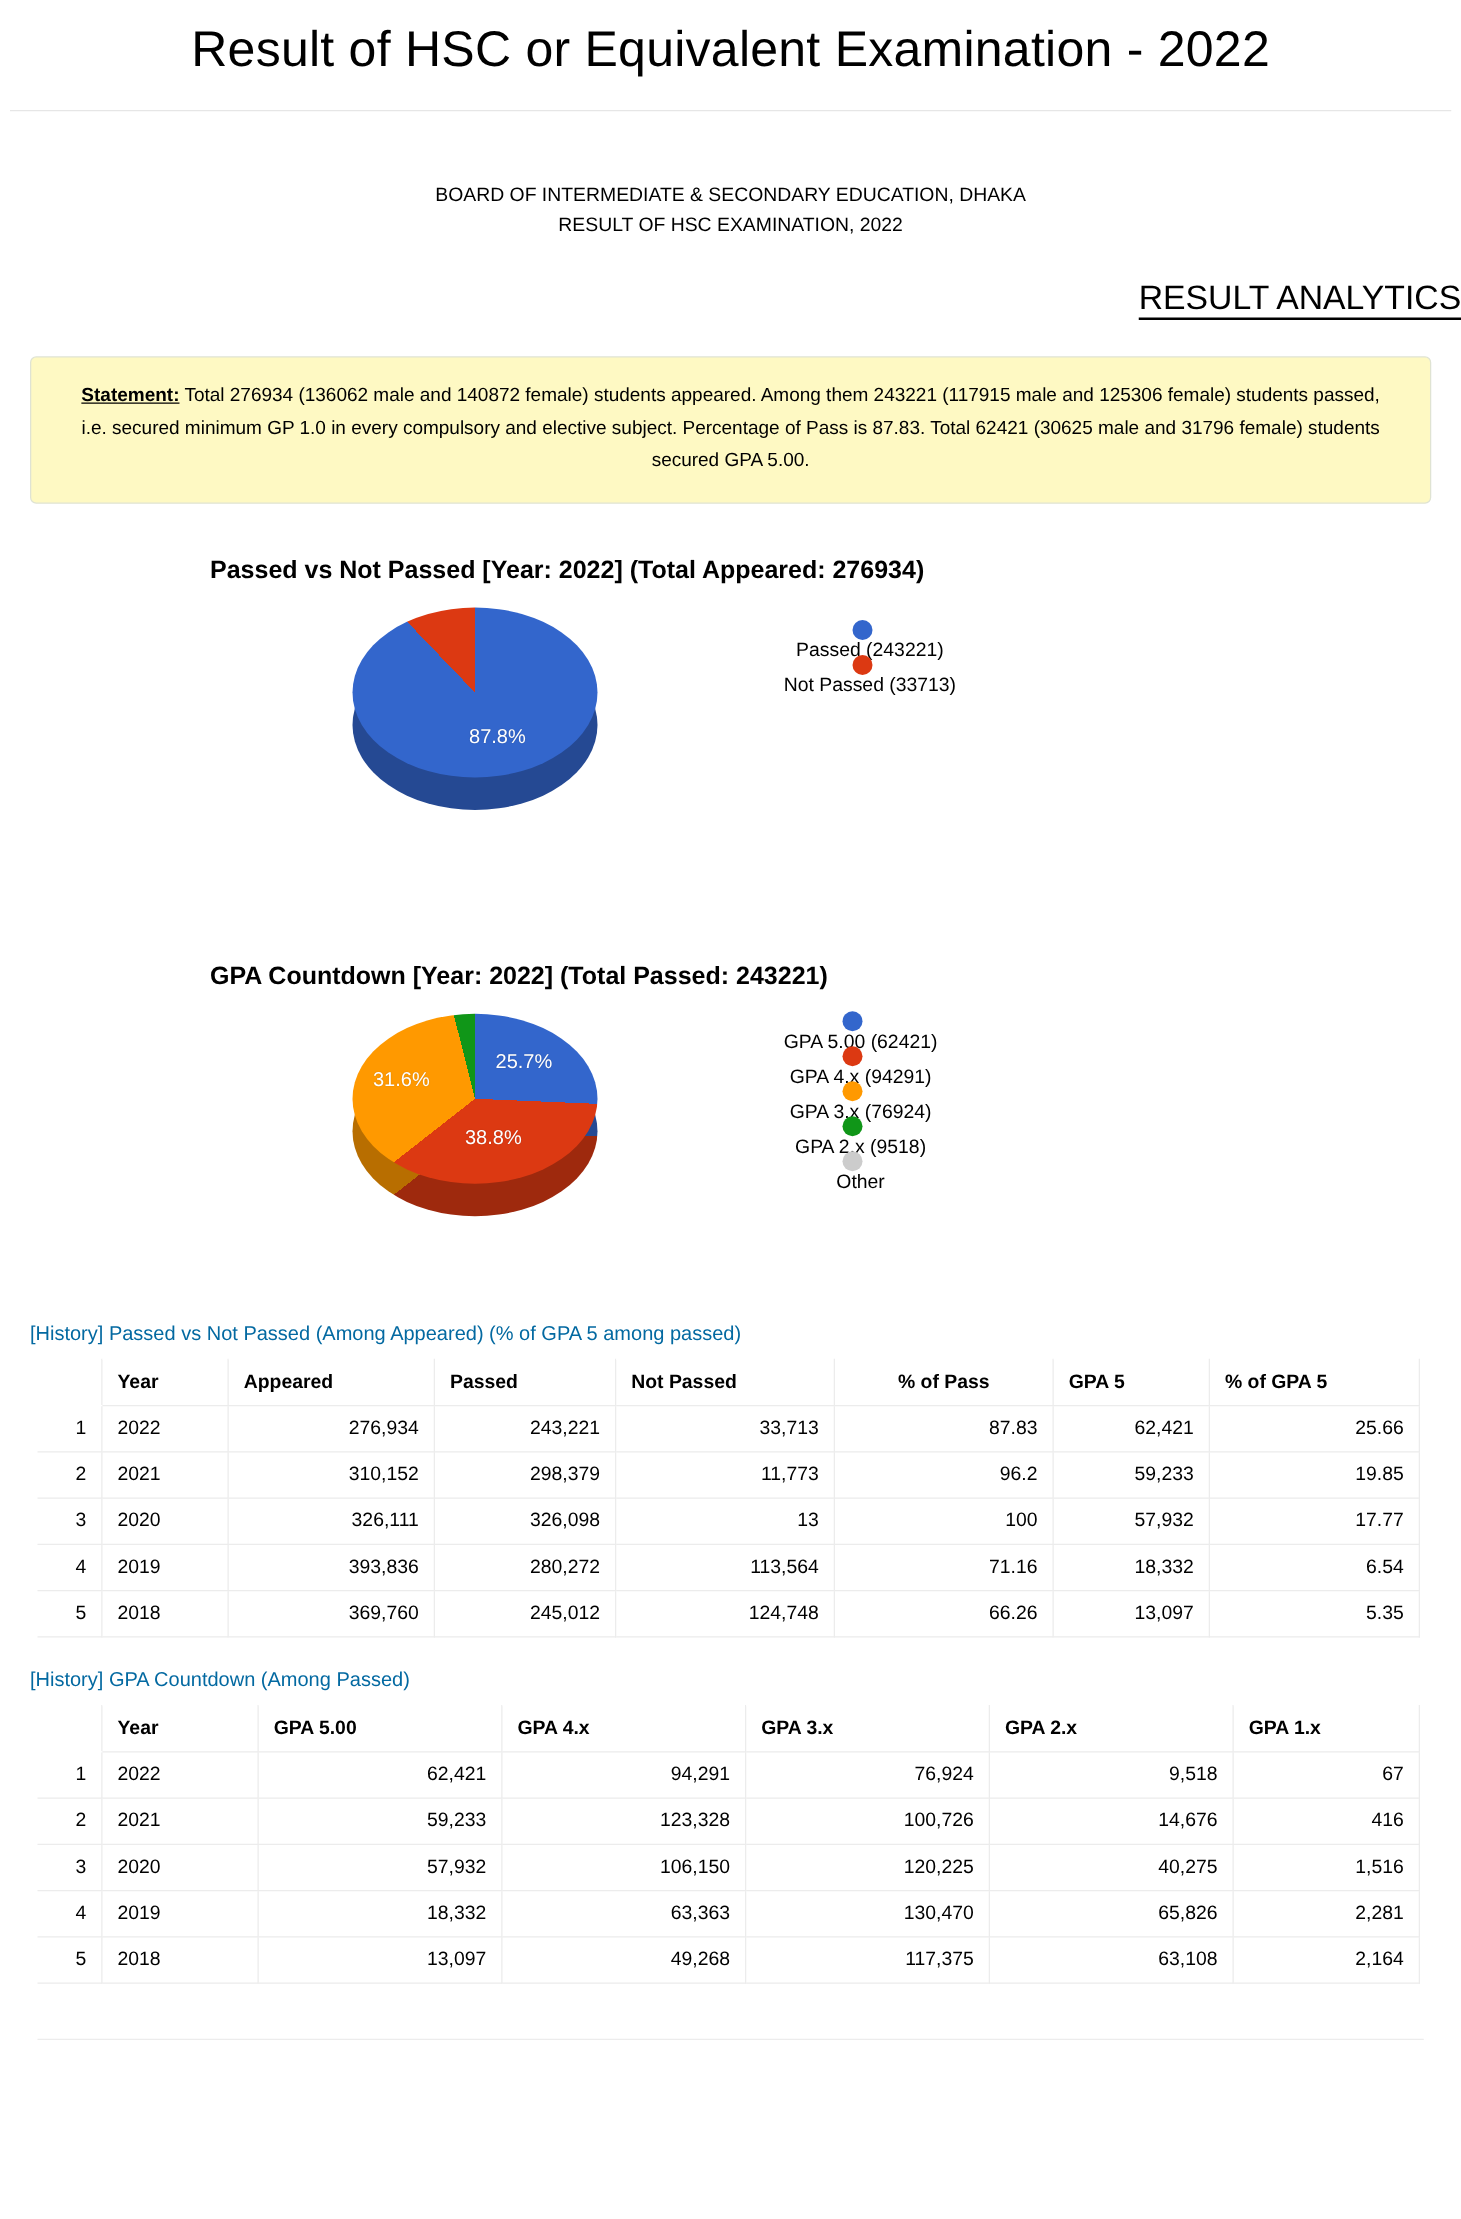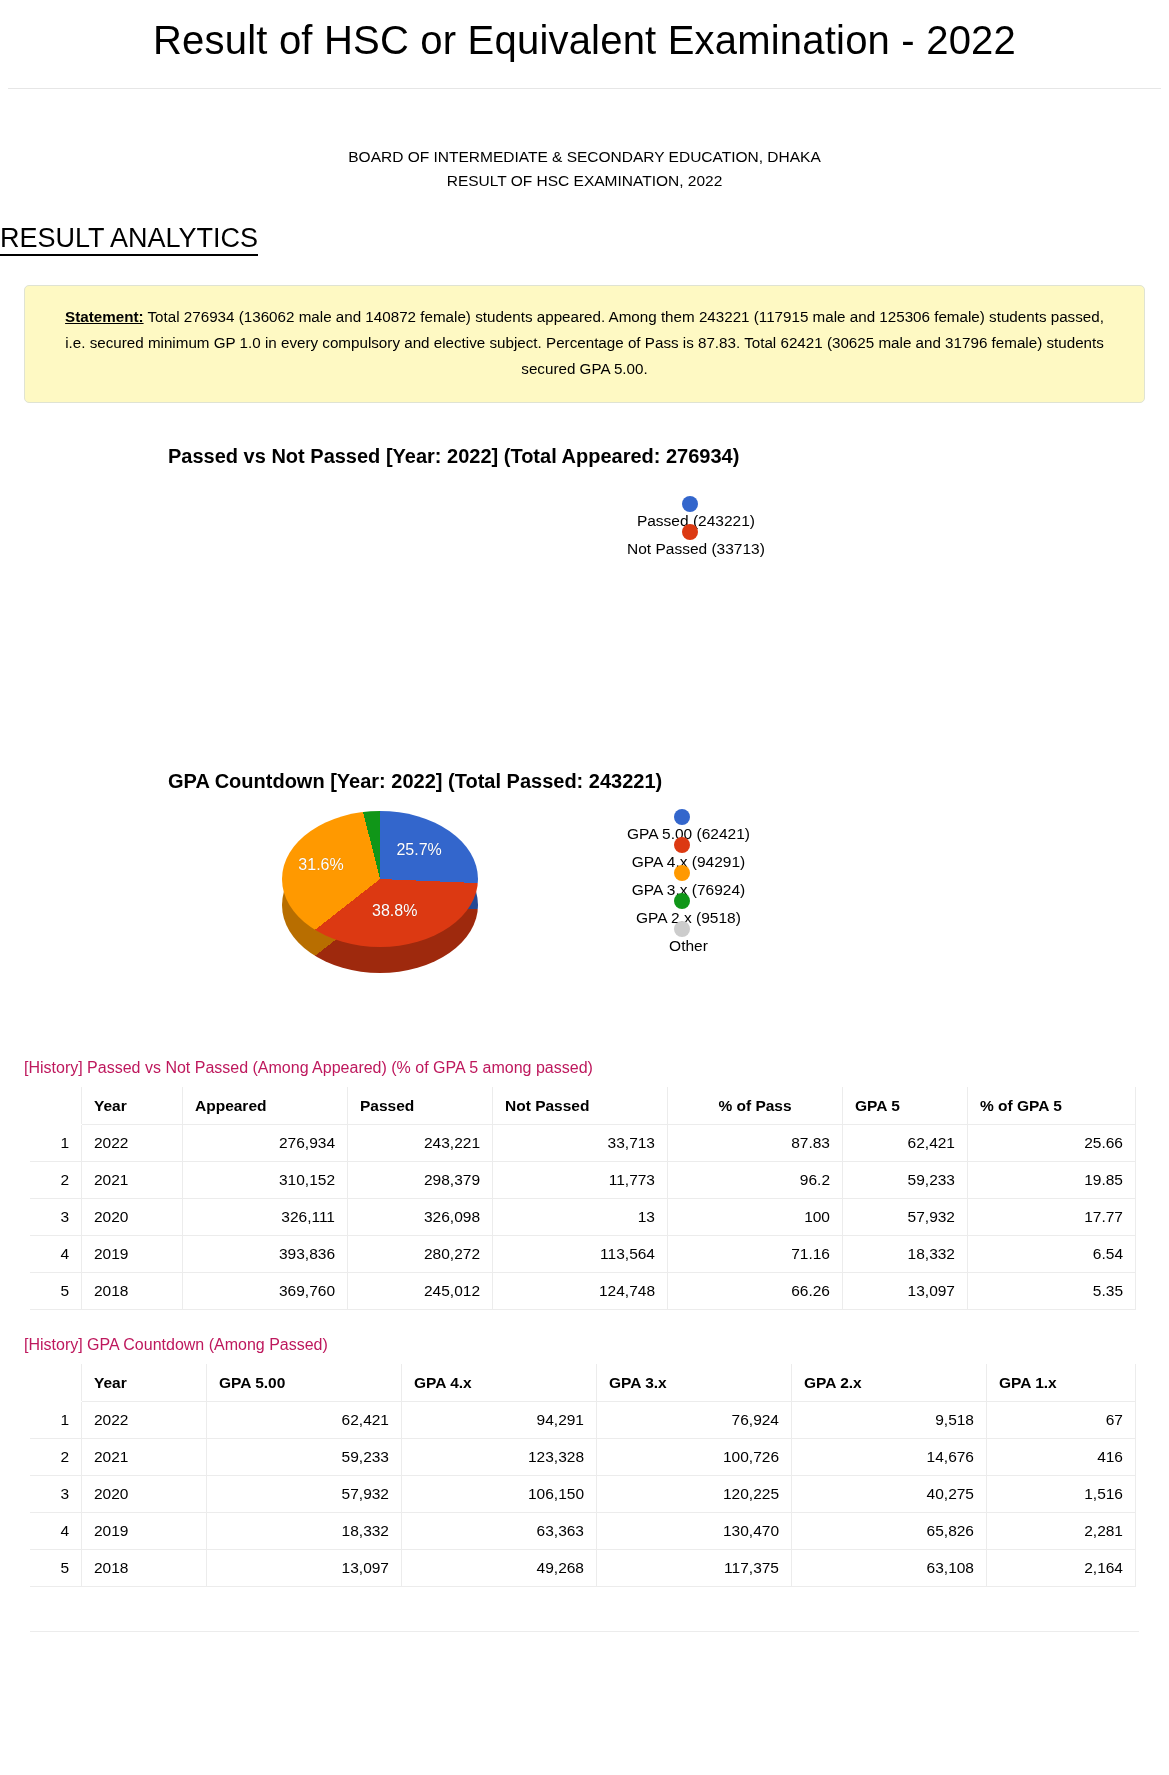--- a/index.html
+++ b/index.html
@@ -34,21 +34,21 @@
   
   .board-block {
     text-align: center;
     margin-top: 56px;
     font-size: 15.5px;
     line-height: 1.55;
   }
   .board-line { display: block; }
 
   .analytics-heading {
-    text-align: left;
+    text-align: right;
     font-size: 27px;
     font-weight: 400;
     margin: 30px 0 0 0;
   }
   .analytics-heading span {
     border-bottom: 2px solid #000;
     padding-bottom: 1px;
   }
 
   
@@ -139,21 +139,21 @@
     border-radius: 50%;
     margin-right: 12px;
     flex: 0 0 auto;
   }
 
   
   .table-section { margin-top: 26px; }
   .table-caption {
     font-size: 16px;
     margin: 0 0 10px 24px;
-    color: #be185d;
+    color: #0369a1;
   }
   table.history {
     border-collapse: collapse;
     margin-left: 30px;
     width: 1106px;
     font-size: 15.5px;
   }
   table.history th,
   table.history td {
     border: 1px solid #ececec;
@@ -213,20 +213,25 @@
 </div>
 
 <div class="statement-box">
   <span class="statement-label">Statement:</span><span> Total 276934 (136062 male and 140872 female) students appeared. Among them 243221 (117915 male and 125306 female) students passed, i.e. secured minimum GP 1.0 in every compulsory and elective subject. Percentage of Pass is 87.83. Total 62421 (30625 male and 31796 female) students secured GPA 5.00.</span>
 </div>
 
 <div class="chart-block">
   <div class="chart-title">Passed vs Not Passed [Year: 2022] (Total Appeared: 276934)</div>
   <div class="chart-body">
 
+    <div class="pie-wrap">
+      <div class="pie-side" id="pie1-side" style="background: conic-gradient(rgb(37, 73, 147) 0deg, rgb(37, 73, 147) 316.175deg, rgb(158, 41, 13) 316.175deg, rgb(158, 41, 13) 360deg);"></div>
+      <div class="pie-top" id="pie1-top" style="background: conic-gradient(rgb(51, 102, 204) 0deg, rgb(51, 102, 204) 316.175deg, rgb(220, 57, 18) 316.175deg, rgb(220, 57, 18) 360deg);"></div>
+      <div class="pie-label" id="pie1-lab0" style="left: 93.2122px; top: 94.5906px;">87.8%</div>
+    </div>
 
     <div class="legend" id="legend1">
         <div class="legend-row">
           <span class="legend-dot" style="background: rgb(51, 102, 204);"></span>
           <span>Passed (243221)</span>
         </div>
         <div class="legend-row">
           <span class="legend-dot" style="background: rgb(220, 57, 18);"></span>
           <span>Not Passed (33713)</span>
         </div>

